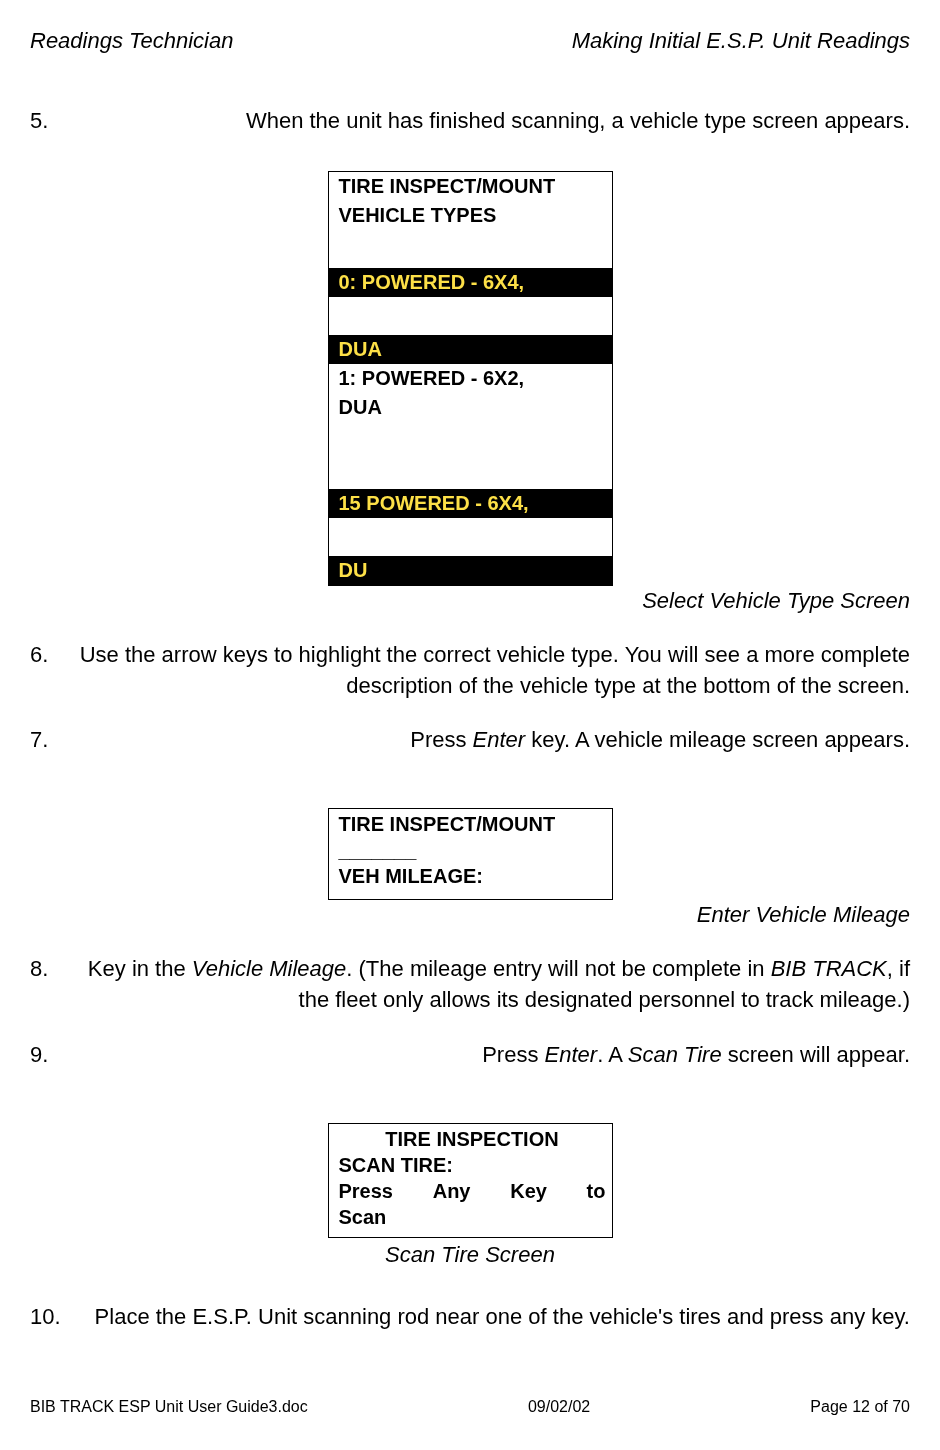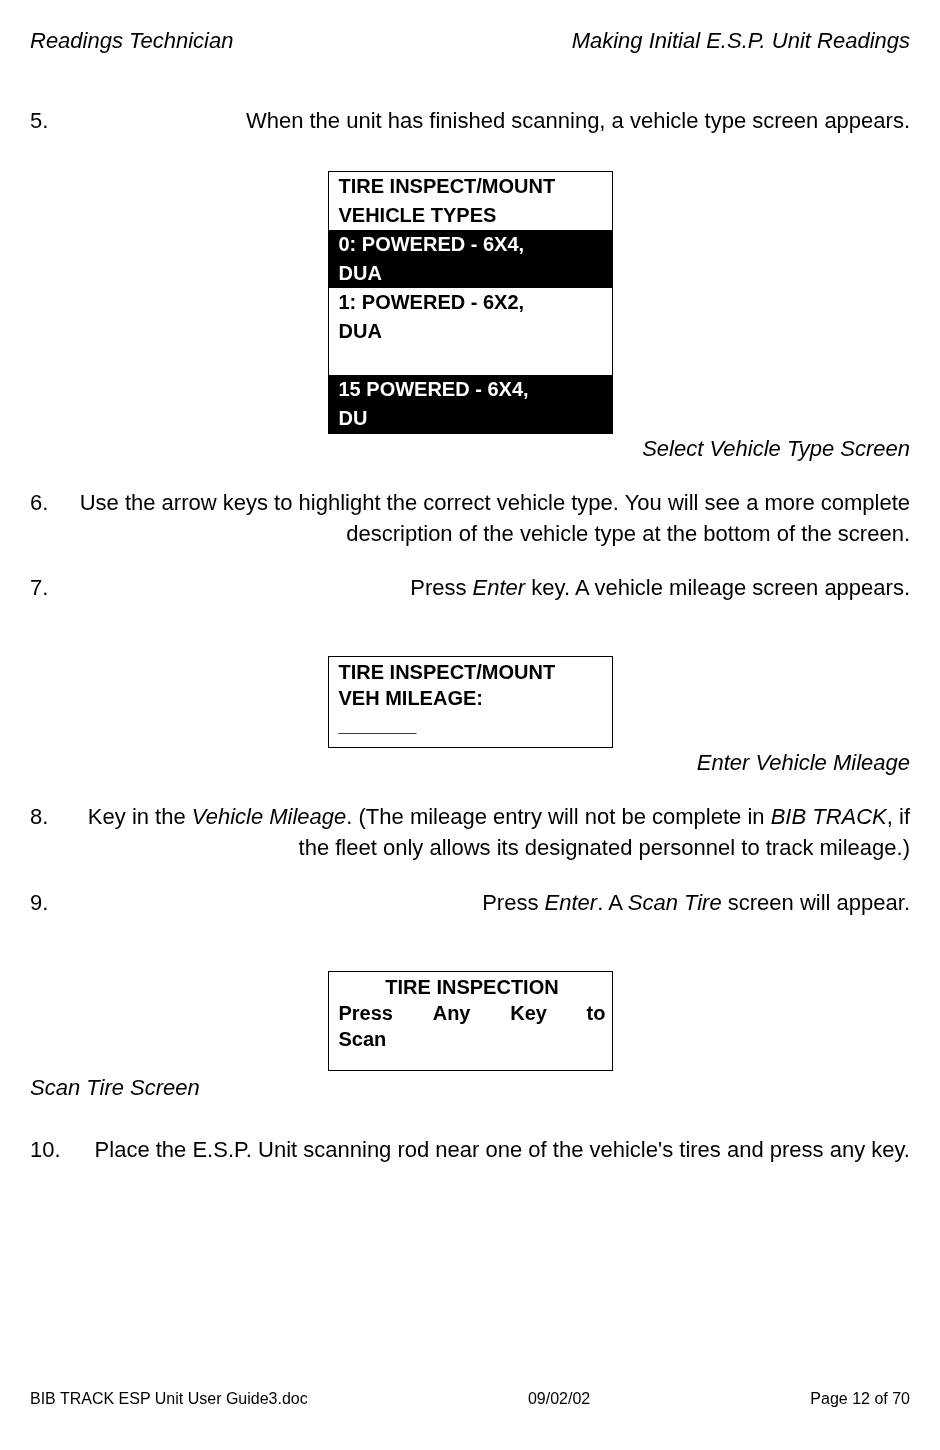--- a/index.html
+++ b/index.html
@@ -47,21 +47,22 @@
       font-family: Arial, Helvetica, sans-serif;
       font-weight: bold;
       font-size: 20px;
       line-height: 1.25;
     }
     .screen-box .row {
       padding: 2px 6px 2px 10px;
     }
     .screen-box .row.inv {
       background: #000;
-      color: #ffffff;
+      color: #fde047;
+      margin-top: 38px;
     }
     .caption {
       text-align: right;
       font-style: italic;
       font-size: 22px;
       margin-top: 2px;
       margin-bottom: 26px;
     }
     .mileage-box {
       border: 1.5px solid #000;
@@ -72,41 +73,41 @@
       line-height: 1.3;
       padding: 2px 6px 10px 10px;
     }
     .scan-box {
       border: 1.5px solid #000;
       width: 285px;
       margin: 0 auto;
       font-weight: bold;
       font-size: 20px;
       line-height: 1.3;
-      padding: 2px 6px 18px 10px;
+      padding: 2px 6px 7px 10px;
     }
     .scan-box .title-line {
       text-align: center;
     }
     .scan-box .press-line {
       display: flex;
       justify-content: space-between;
     }
     .footer {
       position: absolute;
-      bottom: 42px;
+      bottom: 34px;
       left: 30px;
       right: 30px;
       display: flex;
       justify-content: space-between;
       font-size: 16px;
     }
     .spacer-10 { height: 10px; }
     .spacer-28 { height: 28px; }
-    .center-align { }
+    .center-align { text-align: center; }
     .scan-caption {
       font-style: italic;
       font-size: 22px;
       margin-top: 4px;
       margin-bottom: 34px;
     }
   </style>
 </head>
 <body>
 
@@ -144,22 +145,22 @@
   <div class="step-num">7.</div>
   <div class="step-text">
     <span>Press </span><em>Enter</em><span> key. A vehicle mileage screen appears.</span>
   </div>
 </div>
 
 <div class="spacer-28"></div>
 
 <div class="mileage-box">
   <div>TIRE INSPECT/MOUNT</div>
+  <div>_______</div>
   <div>VEH MILEAGE:</div>
-  <div>_______</div>
 </div>
 <div class="caption" style="padding-left:40px;">Enter Vehicle Mileage</div>
 
 <div class="step">
   <div class="step-num">8.</div>
   <div class="step-text">
     <span>Key in the </span><em>Vehicle Mileage</em><span>.  (The mileage entry will not be complete in </span><em>BIB TRACK</em><span>, if the fleet only allows its designated personnel to track mileage.)</span>
   </div>
 </div>
 
@@ -167,20 +168,21 @@
   <div class="step-num">9.</div>
   <div class="step-text">
     <span>Press </span><em>Enter</em><span>.  A </span><em>Scan Tire</em><span> screen will appear.</span>
   </div>
 </div>
 
 <div class="spacer-28"></div>
 
 <div class="scan-box">
   <div class="title-line">TIRE INSPECTION</div>
+  <div>SCAN TIRE:</div>
   <div class="press-line">
     <span>Press</span>
     <span>Any</span>
     <span>Key</span>
     <span>to</span>
   </div>
   <div>Scan</div>
 </div>
 <div class="center-align scan-caption">Scan Tire Screen</div>
 

